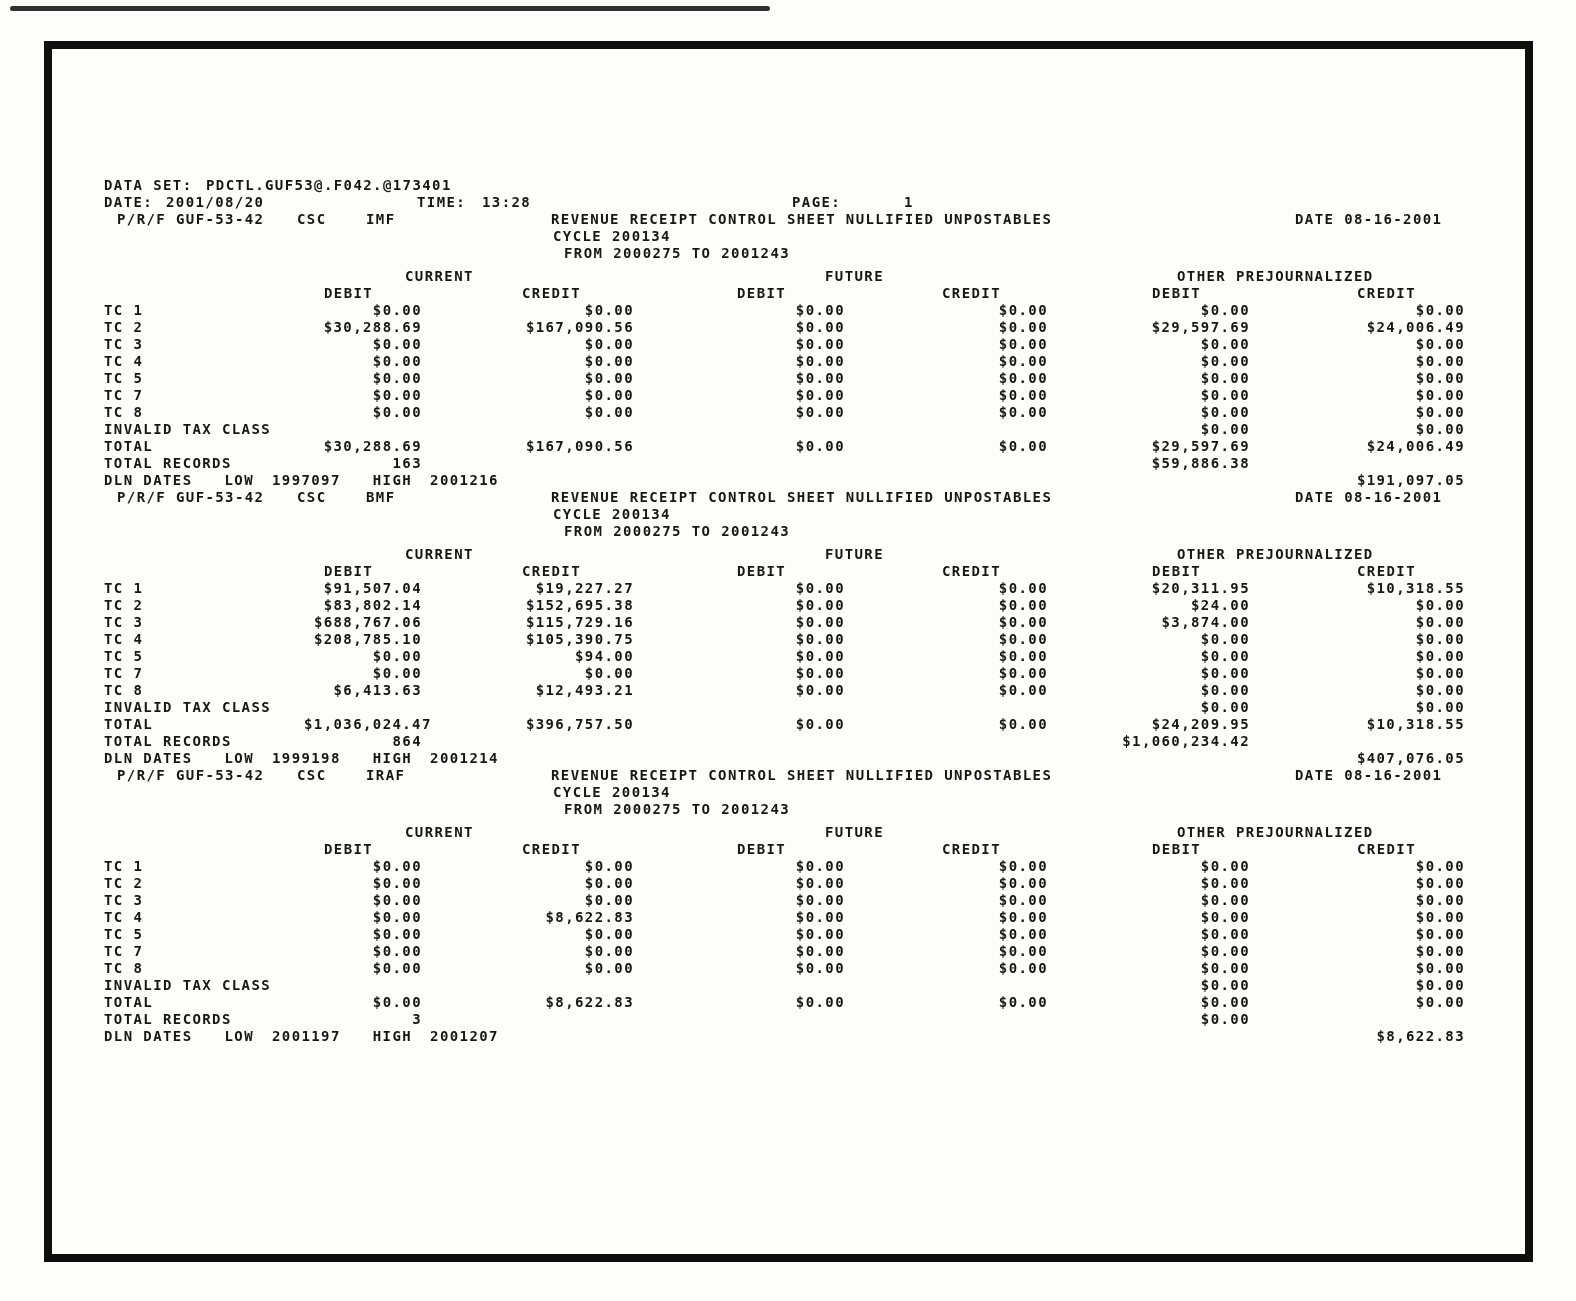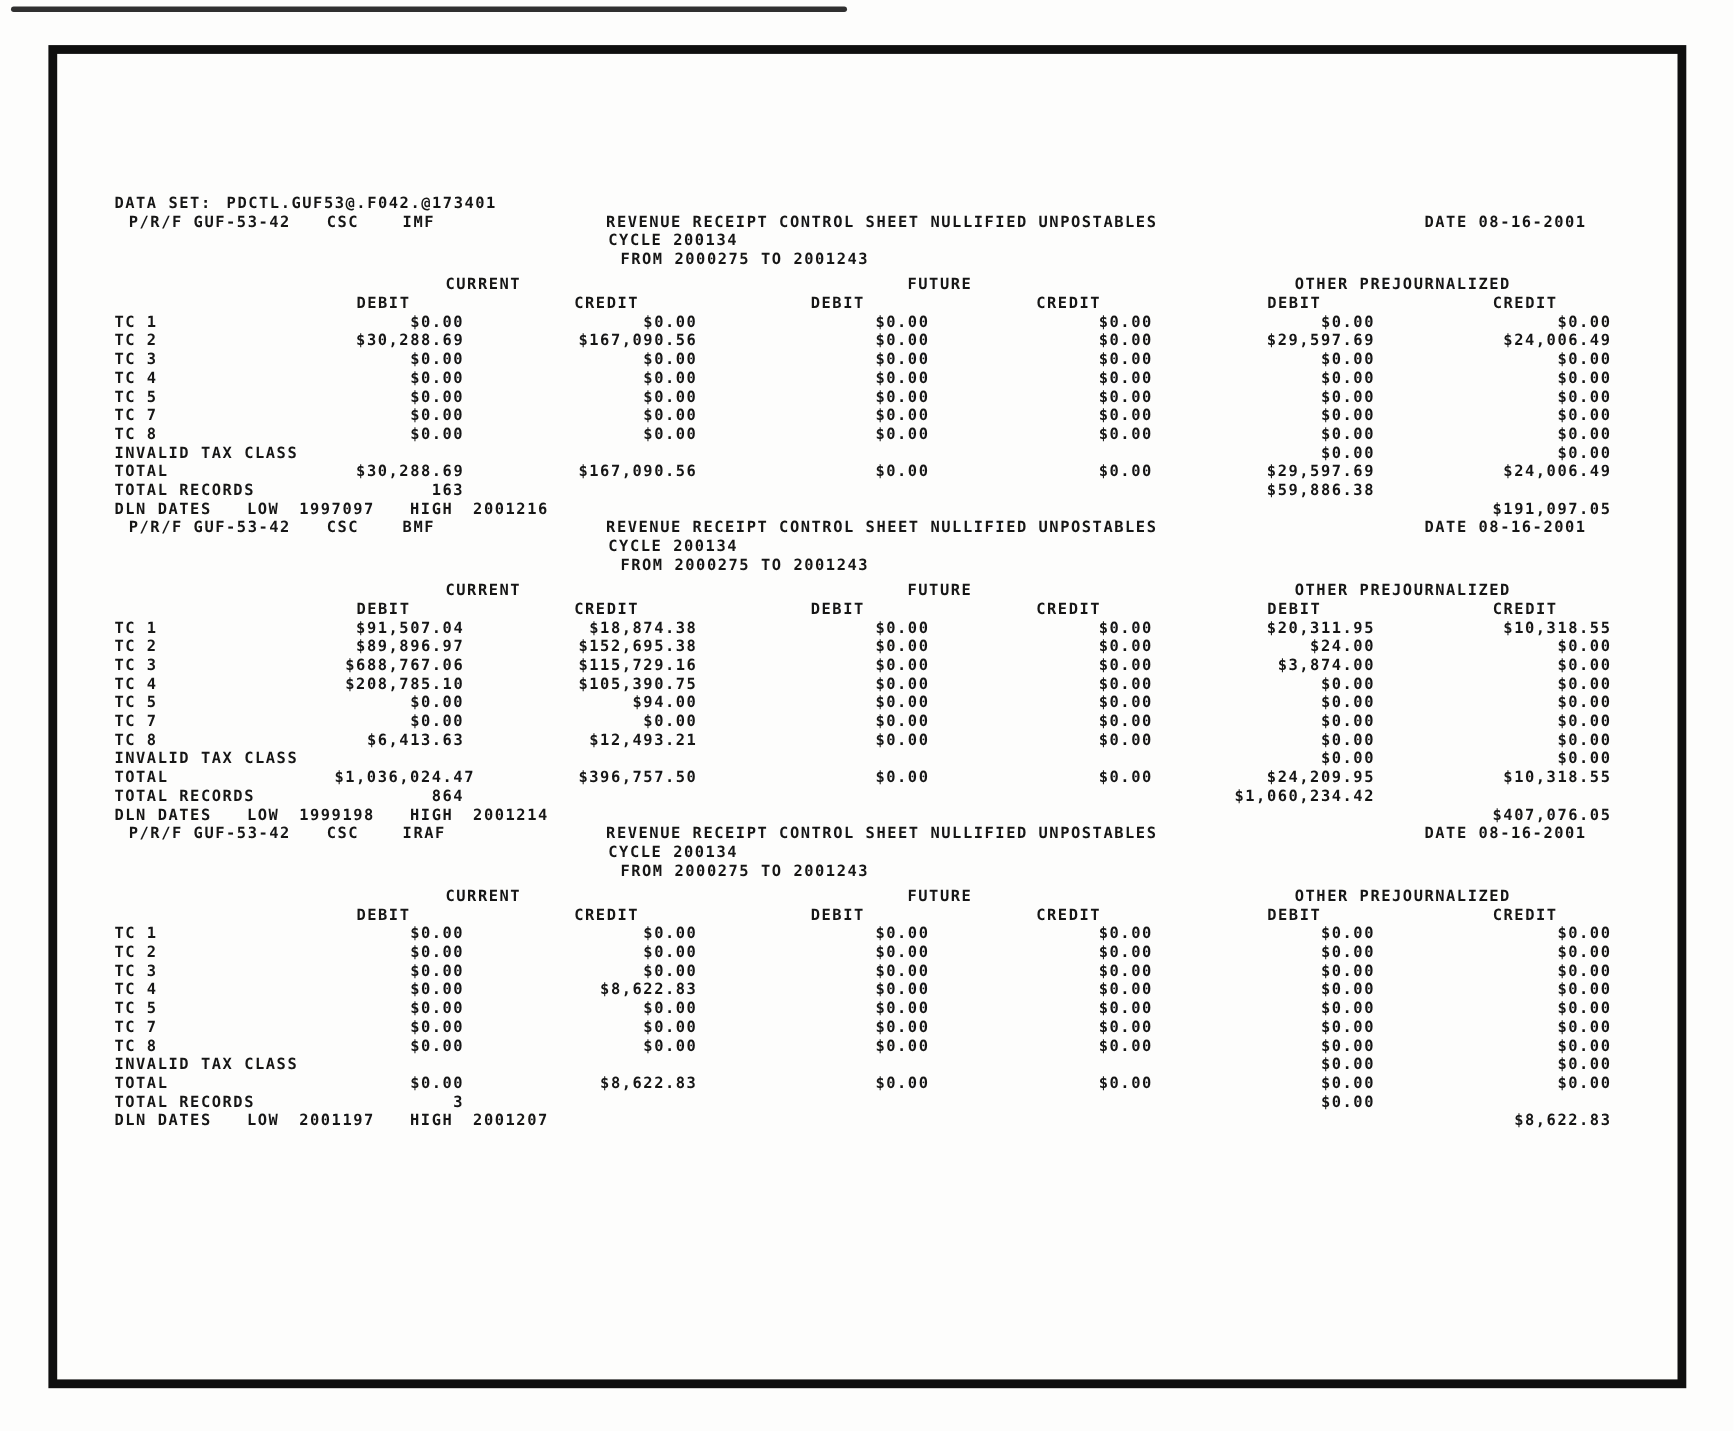--- a/index.html
+++ b/index.html
@@ -51,20 +51,28 @@
 <div class="page">
   <div class="smudge"></div>
   <div class="frame">
     <div class="content">
 
       <div class="line">
         <span class="abs" style="left:0">DATA SET:</span>
         <span class="abs" style="left:102px">PDCTL.GUF53@.F042.@173401</span>
       </div>
 
+      <div class="line">
+        <span class="abs" style="left:0">DATE:</span>
+        <span class="abs" style="left:62px">2001/08/20</span>
+        <span class="abs" style="left:313px">TIME:</span>
+        <span class="abs" style="left:378px">13:28</span>
+        <span class="abs" style="left:688px">PAGE:</span>
+        <span class="abs" style="left:800px">1</span>
+      </div>
 
       <div>
 
           <section class="report">
 
             <div class="line">
               <span class="abs" style="left:13px">P/R/F GUF-53-42</span>
               <span class="abs" style="left:193px">CSC</span>
               <span class="abs" style="left:262px">IMF</span>
               <span class="abs" style="left:447px">REVENUE RECEIPT CONTROL SHEET NULLIFIED UNPOSTABLES</span>
@@ -233,30 +241,30 @@
               <span class="abs" style="left:838px">CREDIT</span>
               <span class="abs" style="left:1048px">DEBIT</span>
               <span class="abs" style="left:1253px">CREDIT</span>
             </div>
 
             <div>
 
                 <div class="grid">
                   <span class="cell lab">TC 1</span>
                   <span class="cell num">$91,507.04</span>
-                  <span class="cell num">$18,874.38</span>
+                  <span class="cell num">$19,227.27</span>
                   <span class="cell num">$0.00</span>
                   <span class="cell num">$0.00</span>
                   <span class="cell num">$20,311.95</span>
                   <span class="cell num">$10,318.55</span>
                 </div>
 
                 <div class="grid">
                   <span class="cell lab">TC 2</span>
-                  <span class="cell num">$89,896.97</span>
+                  <span class="cell num">$83,802.14</span>
                   <span class="cell num">$152,695.38</span>
                   <span class="cell num">$0.00</span>
                   <span class="cell num">$0.00</span>
                   <span class="cell num">$24.00</span>
                   <span class="cell num">$0.00</span>
                 </div>
 
                 <div class="grid">
                   <span class="cell lab">TC 3</span>
                   <span class="cell num">$688,767.06</span>

